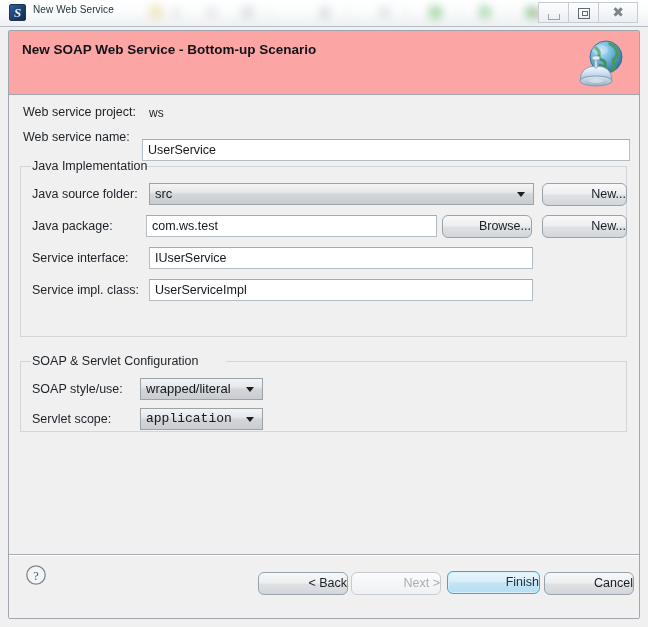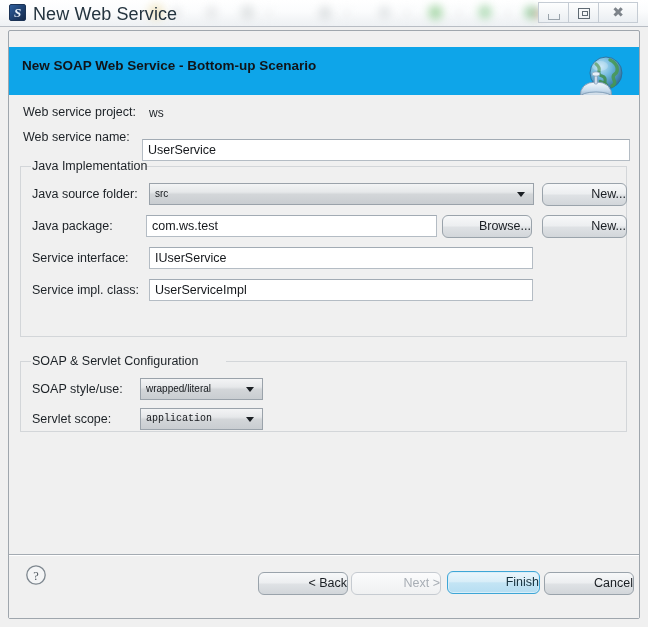--- a/index.html
+++ b/index.html
@@ -64,21 +64,21 @@
     font-family: "Liberation Serif", serif;
     font-style: italic;
     font-weight: bold;
     font-size: 13px;
     line-height: 17px;
     text-align: center;
   }
   .title-text {
     position: absolute;
     left: 33px; top: 4px;
-    font-size: 18px;
+    font-size: 10px;
     color: #24343f;
     letter-spacing: 0.1px;
     white-space: nowrap;
   }
 
   .wbtn {
     position: absolute;
     top: 2px;
     height: 21px;
     box-sizing: border-box;
@@ -131,24 +131,24 @@
     height: 589px;
     border: 1px solid #9fa6ad;
     background: #f0f0f0;
     box-sizing: border-box;
     border-radius: 2px;
   }
 
   
   .wizard-header {
     position: absolute;
-    left: 0; top: 16px;
+    left: 0; top: 0;
     width: 630px;
     height: 64px;
-    background: #0ea5e9;
+    background: #fca5a5;
     border-bottom: 1px solid #9fa6ad;
     box-sizing: border-box;
   }
   .wizard-title {
     position: absolute;
     left: 13px; top: 11px;
     font-size: 13.5px;
     font-weight: bold;
     color: #111418;
     white-space: nowrap;
@@ -204,21 +204,21 @@
     overflow: hidden;
   }
 
   
   .combo {
     position: absolute;
     height: 22px;
     box-sizing: border-box;
     border: 1px solid #9aa2aa;
     background: linear-gradient(to bottom, #f3f4f5 0%, #e6e8ea 40%, #d3d6d9 52%, #c9cdd1 100%);
-    font-size: 10px;
+    font-size: 13px;
     color: #15181c;
     line-height: 20px;
     padding-left: 5px;
     white-space: nowrap;
     overflow: hidden;
   }
   .combo .arrow {
     position: absolute;
     right: 8px; top: 8px;
     width: 0; height: 0;

